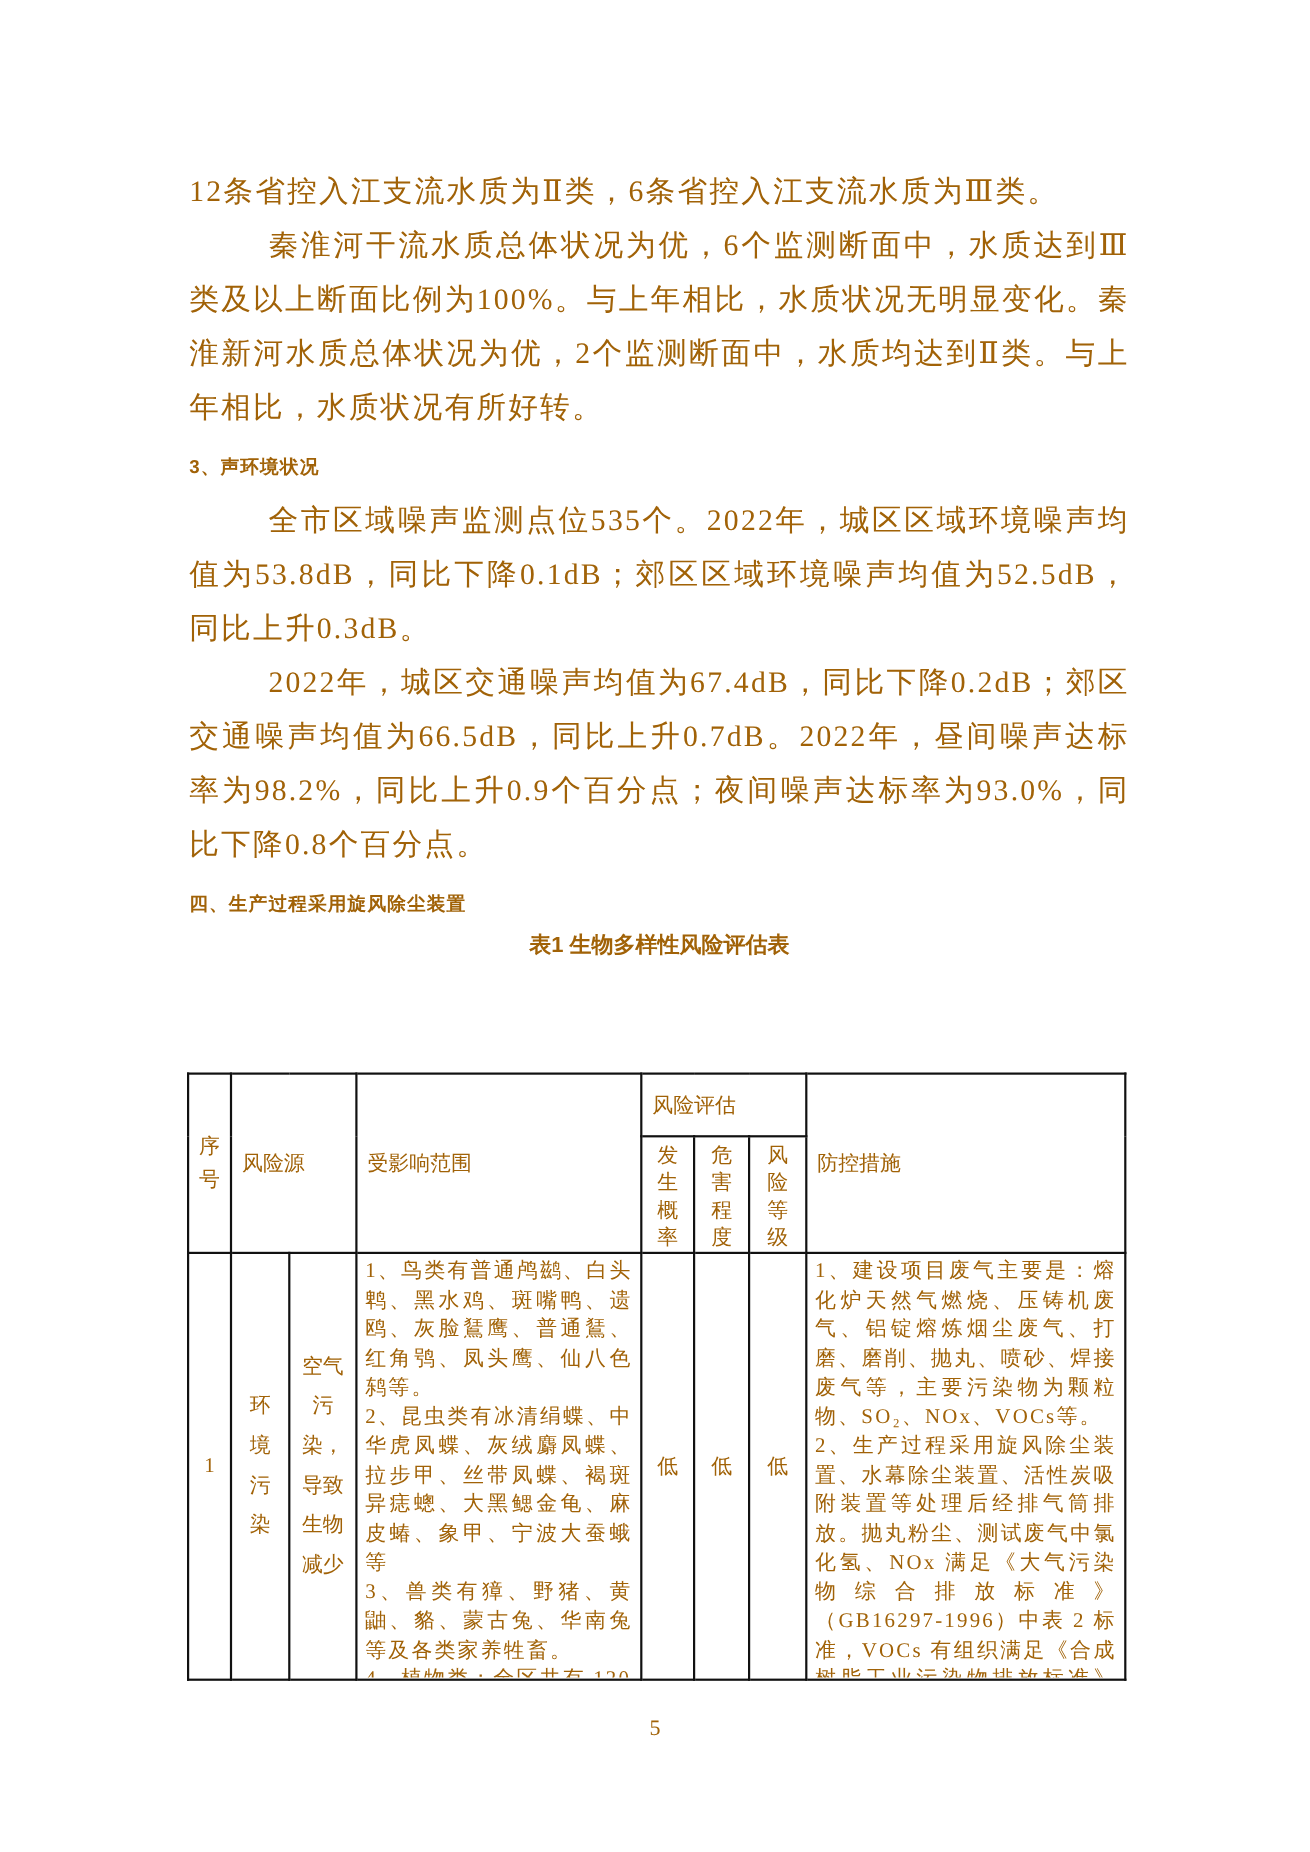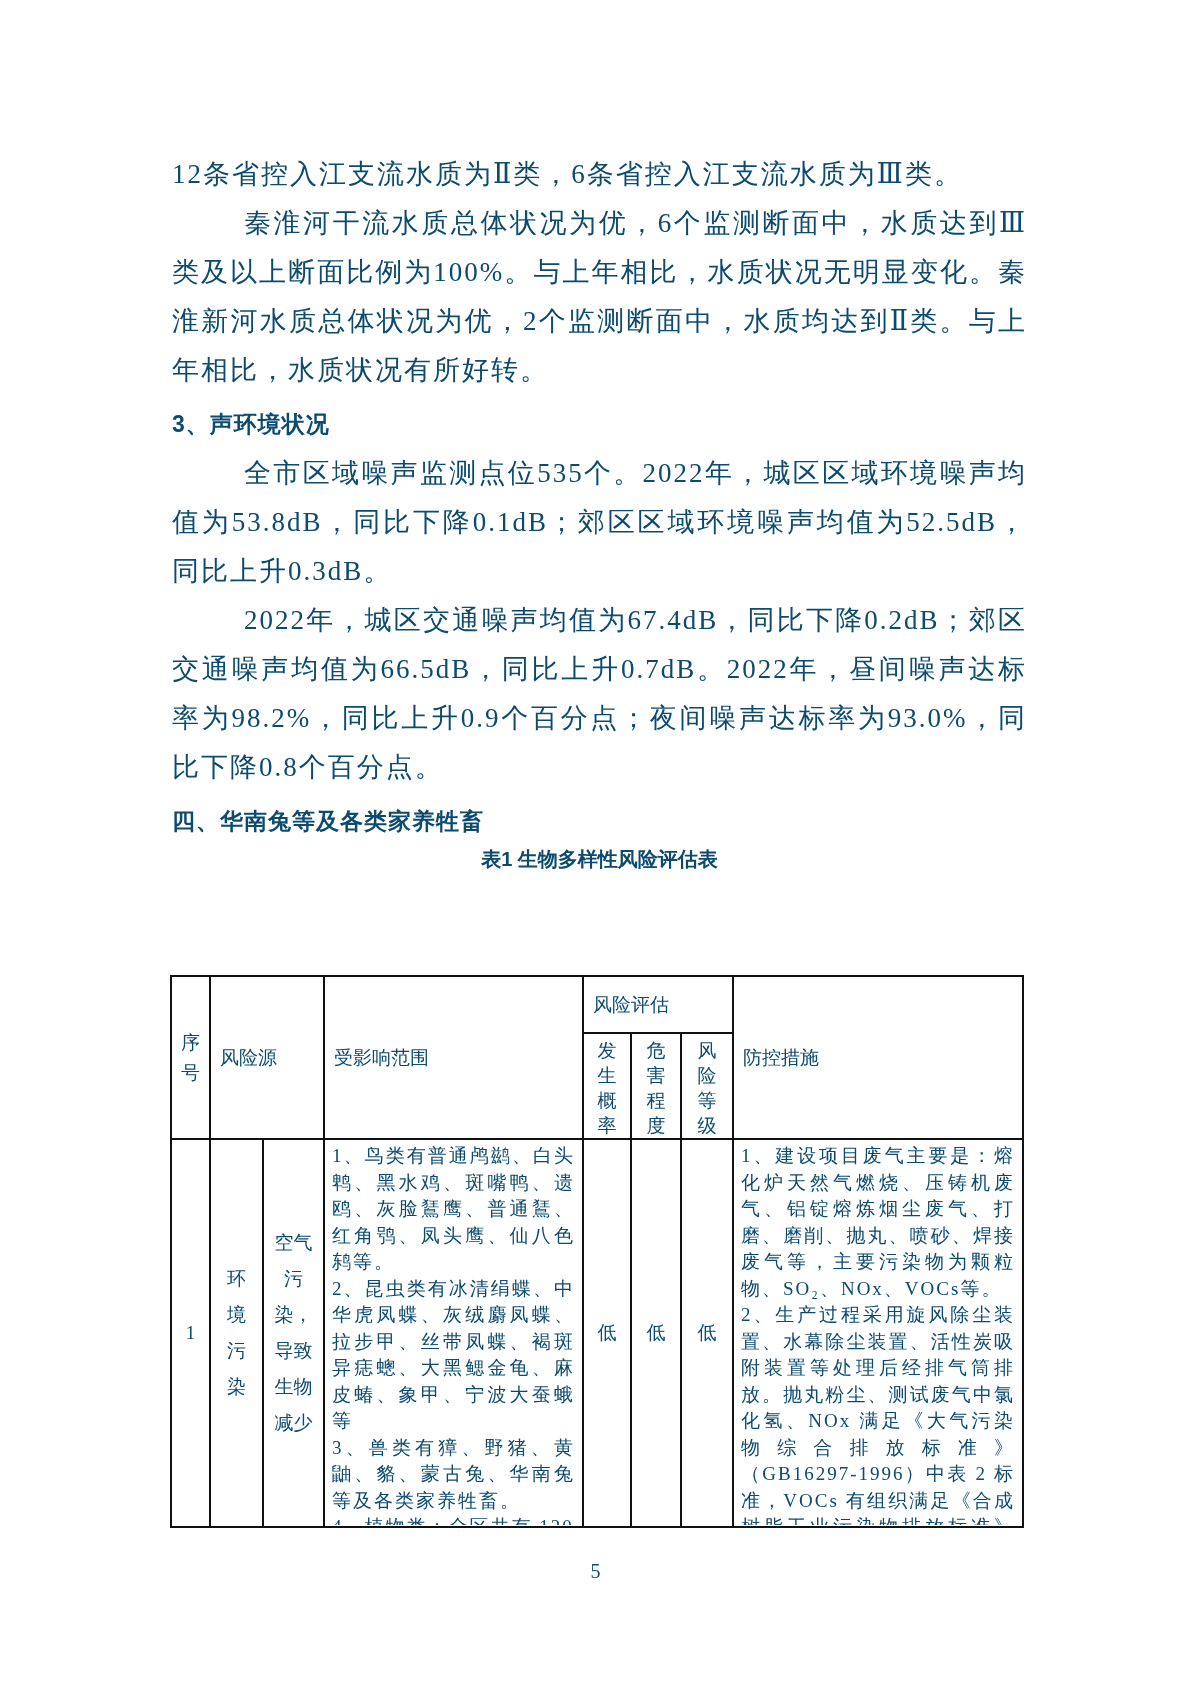--- a/index.html
+++ b/index.html
@@ -5,21 +5,21 @@
   html, body {
     margin: 0;
     padding: 0;
     background: #ffffff;
   }
   .page {
     position: relative;
     width: 1191px;
     height: 1684px;
     background: #ffffff;
-    color: #0c4a6e;
+    color: #a16207;
     font-family: "Liberation Serif", "DejaVu Serif", serif;
     overflow: hidden;
   }
   .content {
     position: absolute;
     left: 172px;
     top: 150px;
     width: 855px;
   }
   .body-text {
@@ -30,21 +30,21 @@
     text-align: justify;
     overflow: hidden;
   }
   .h1line { height: 49px; }
   .h2line { height: 98px; }
   .h3line { height: 147px; }
   .h4line { height: 196px; }
   .indent { text-indent: 72px; }
   .heading {
     margin: 5px 0 0 0;
-    font-size: 23px;
+    font-size: 17px;
     line-height: 49px;
     height: 49px;
     font-weight: 700;
     font-family: "Liberation Sans", "DejaVu Sans", sans-serif;
     letter-spacing: 1px;
   }
   .table-title {
     margin: 0;
     height: 27px;
     font-size: 20px;
@@ -115,21 +115,21 @@
 <body>
 
 <div class="page">
 
   <div class="content">
     <p class="body-text h1line">12条省控入江支流水质为Ⅱ类，6条省控入江支流水质为Ⅲ类。</p>
     <p class="body-text h4line indent">秦淮河干流水质总体状况为优，6个监测断面中，水质达到Ⅲ类及以上断面比例为100%。与上年相比，水质状况无明显变化。秦淮新河水质总体状况为优，2个监测断面中，水质均达到Ⅱ类。与上年相比，水质状况有所好转。</p>
     <div class="heading">3、声环境状况</div>
     <p class="body-text h3line indent">全市区域噪声监测点位535个。2022年，城区区域环境噪声均值为53.8dB，同比下降0.1dB；郊区区域环境噪声均值为52.5dB，同比上升0.3dB。</p>
     <p class="body-text h4line indent">2022年，城区交通噪声均值为67.4dB，同比下降0.2dB；郊区交通噪声均值为66.5dB，同比上升0.7dB。2022年，昼间噪声达标率为98.2%，同比上升0.9个百分点；夜间噪声达标率为93.0%，同比下降0.8个百分点。</p>
-    <div class="heading">四、华南兔等及各类家养牲畜</div>
+    <div class="heading">四、生产过程采用旋风除尘装置</div>
     <div class="table-title">表1 生物多样性风险评估表</div>
   </div>
 
   <table class="risk-table">
     <colgroup>
       <col style="width:39px">
         <col style="width:53px">
         <col style="width:61px">
         <col style="width:259px">
       <col style="width:48px">

